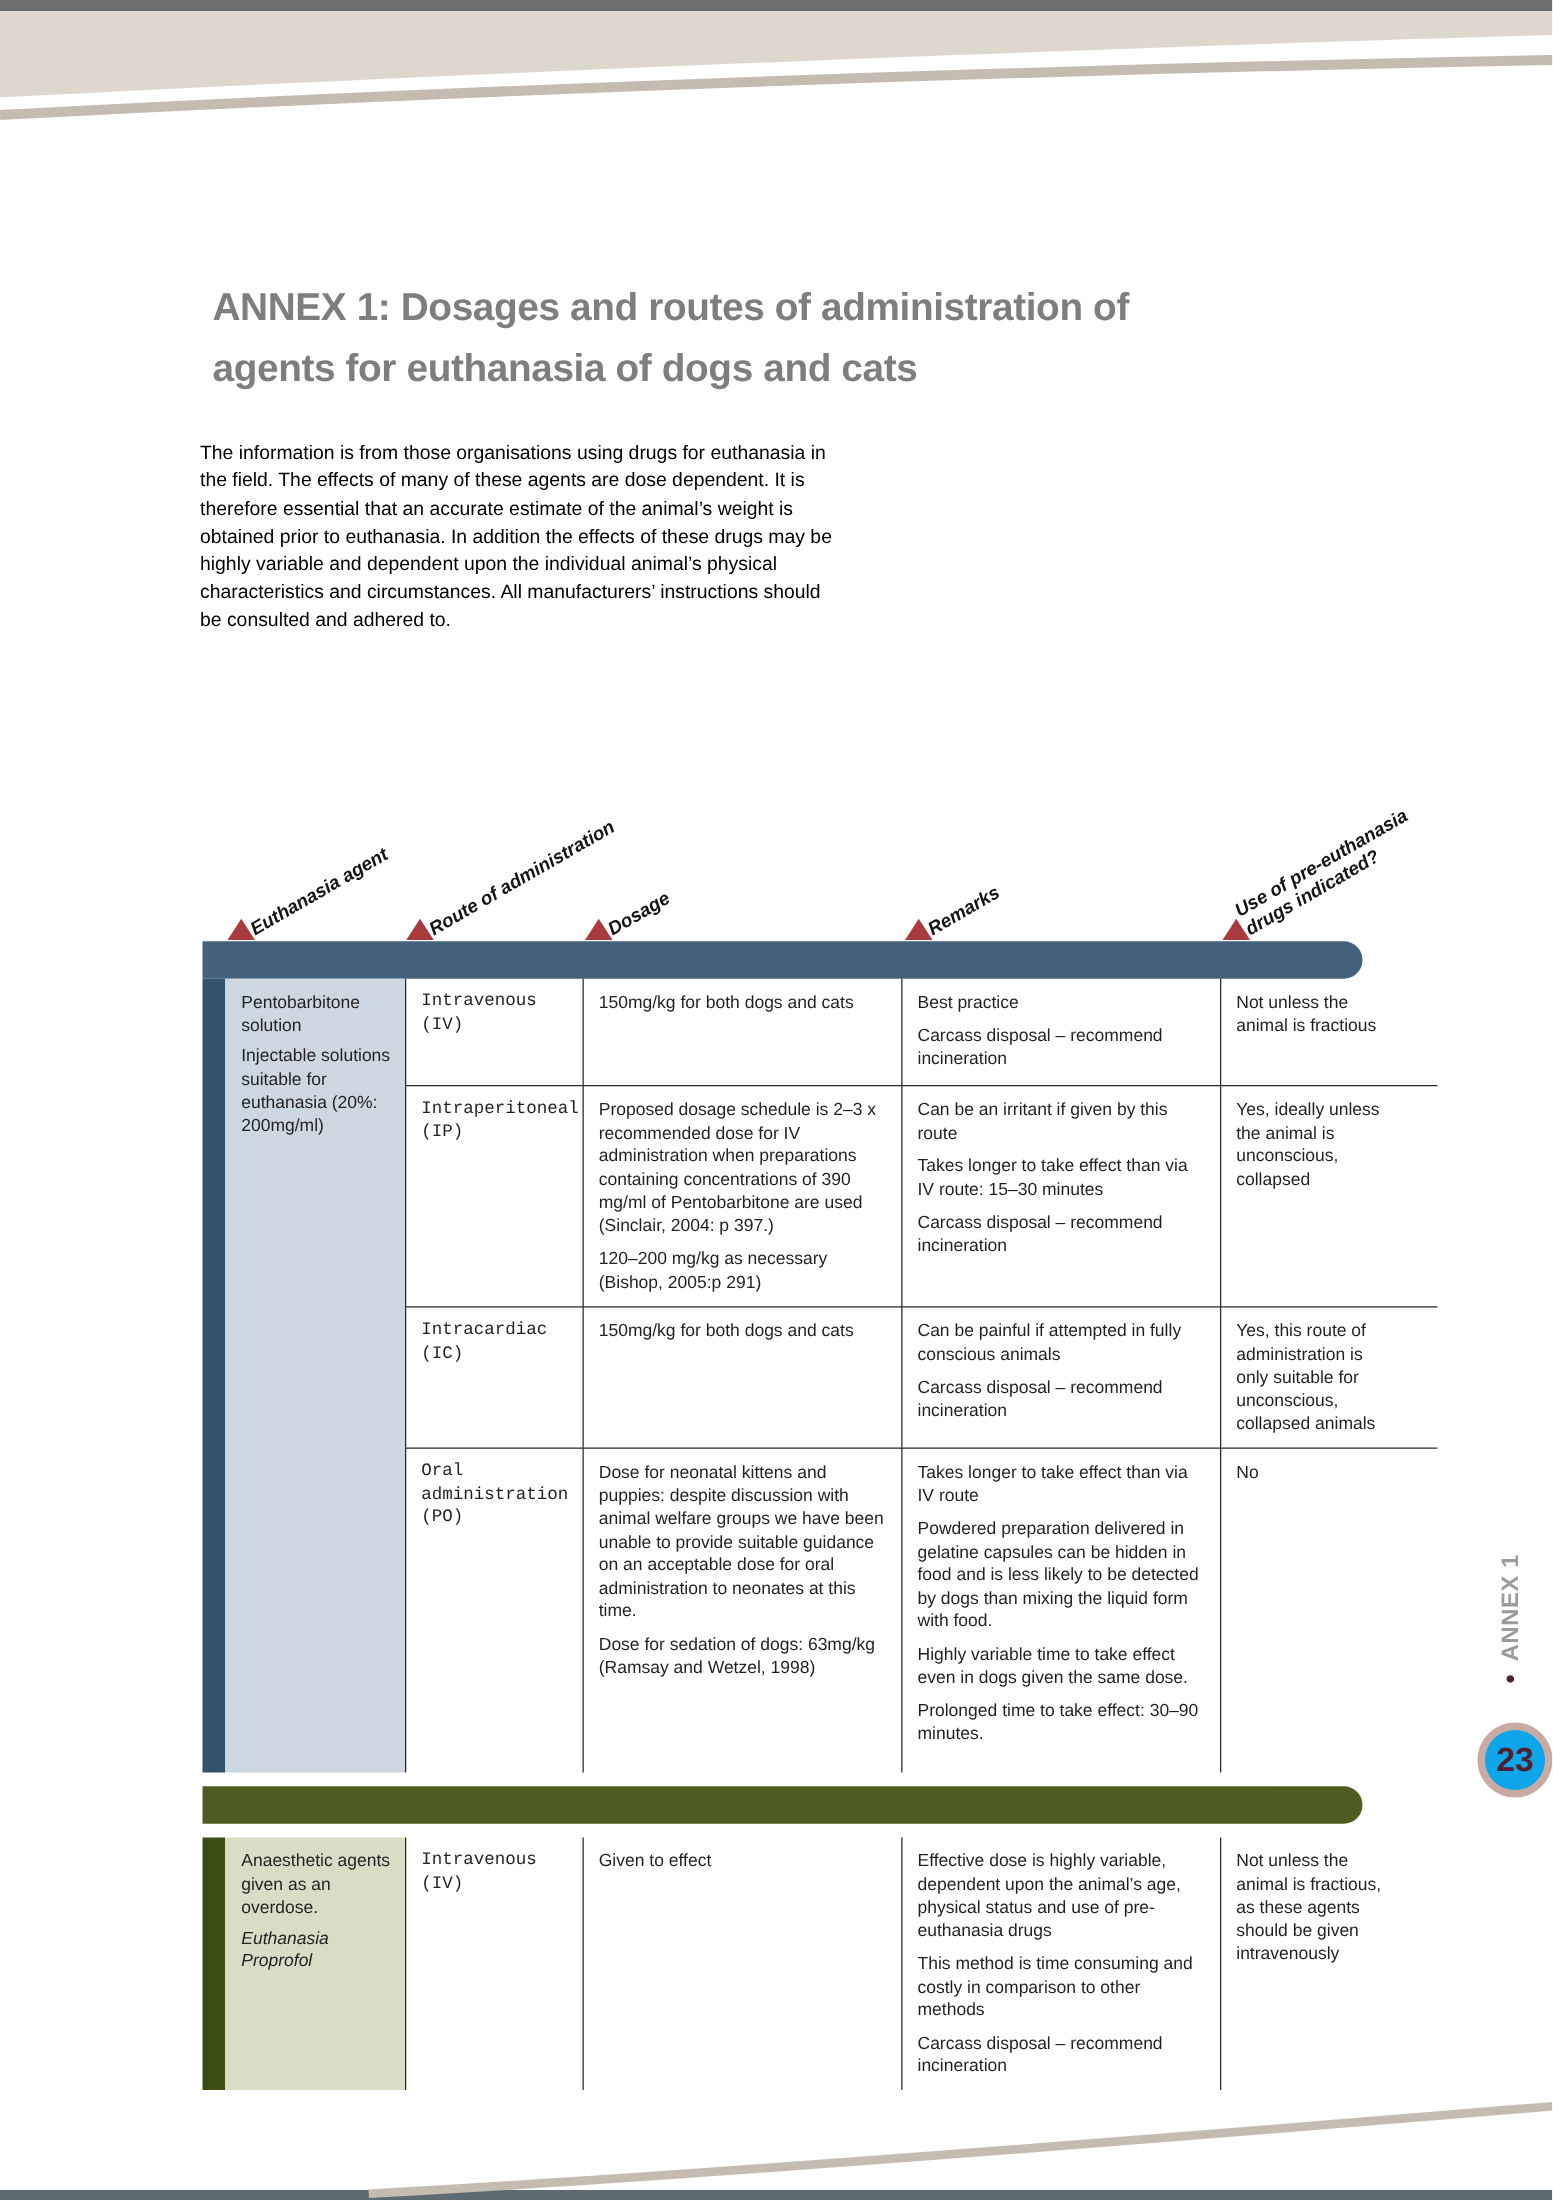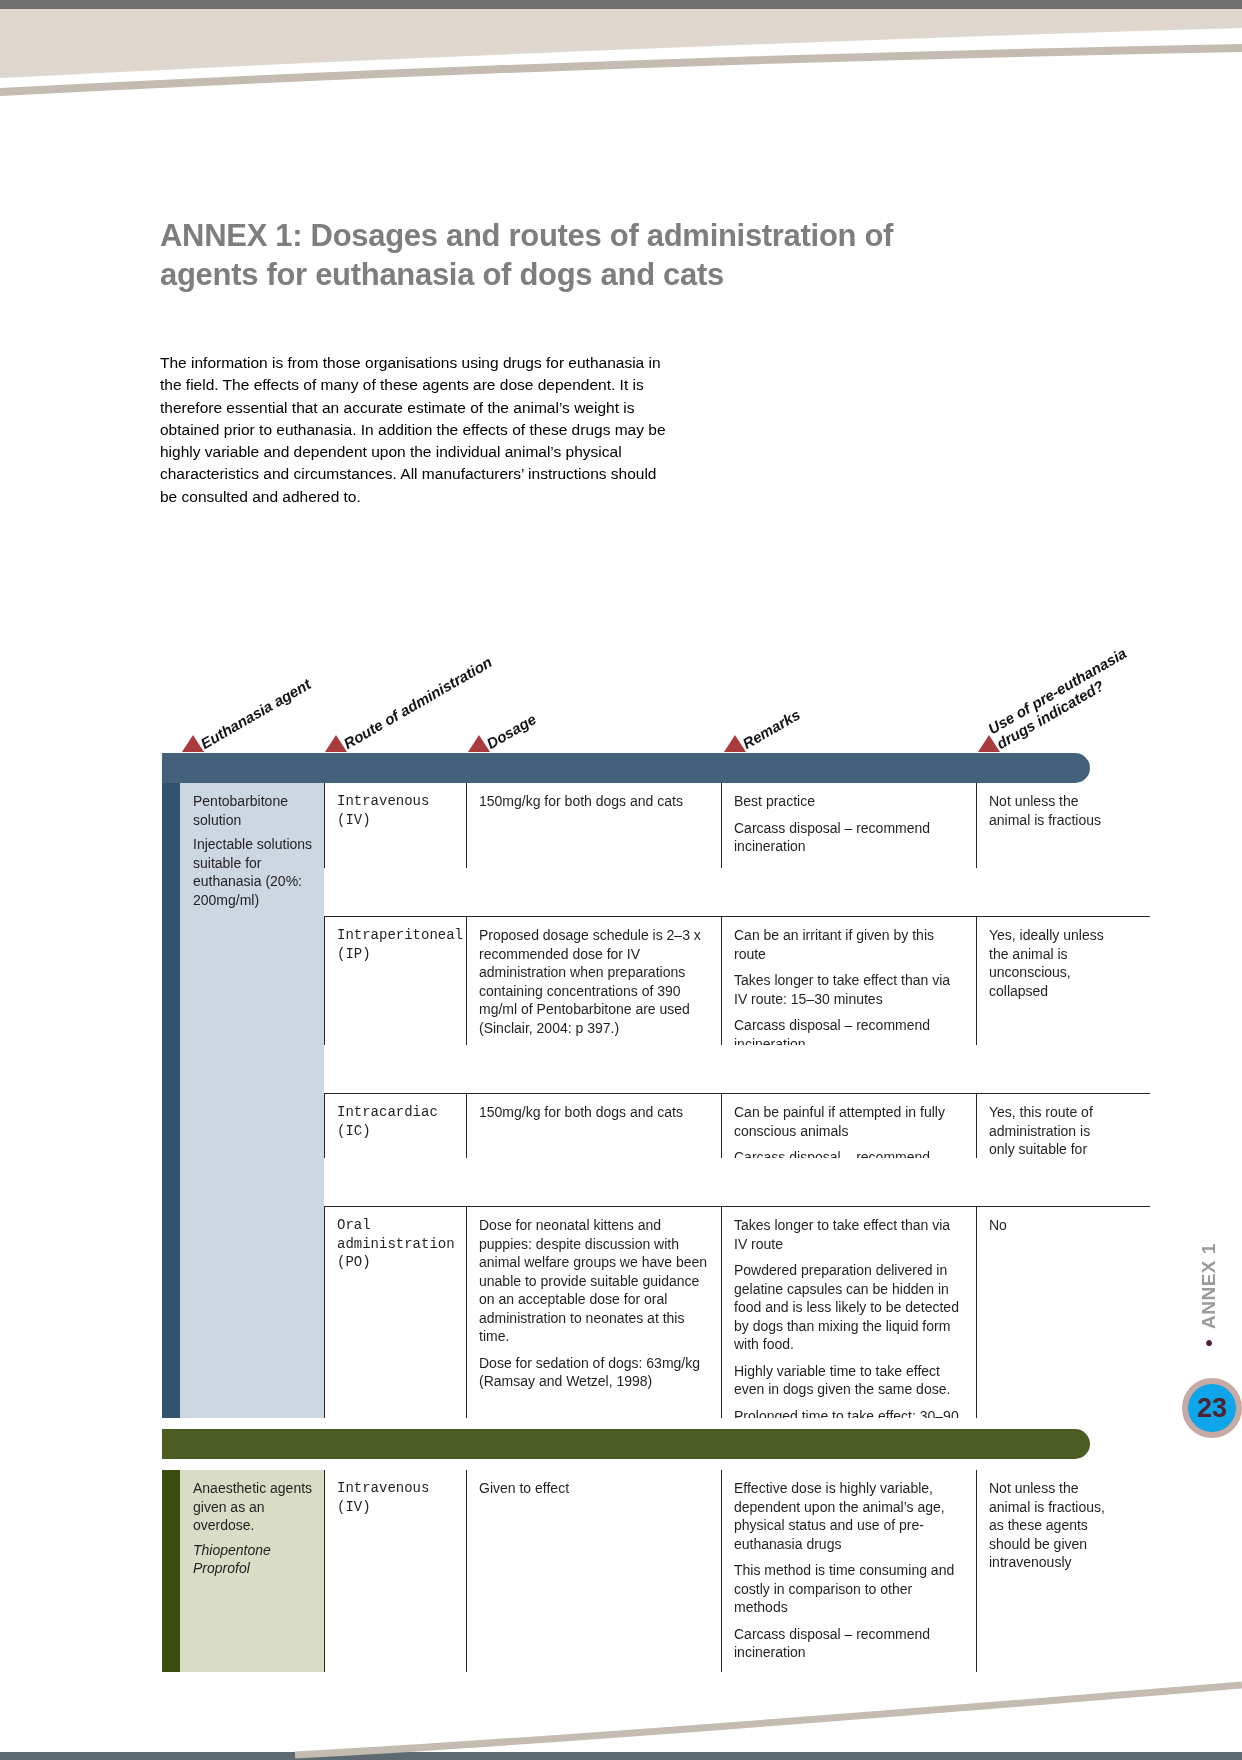--- a/index.html
+++ b/index.html
@@ -12,21 +12,21 @@
   html,body{margin:0;padding:0;background:#fff;}
   .page{position:relative;width:1242px;height:1760px;background:#ffffff;
         font-family:"Liberation Sans",sans-serif;overflow:hidden;}
   .deco{position:absolute;left:0;}
   .deco.top{top:0;}
   .deco.bottom{top:1680px;}
 
   .title{position:absolute;left:160px;top:216px;width:880px;
          font-weight:bold;font-size:31px;line-height:39px;color:var(--title-gray);
          letter-spacing:-0.3px;}
-  .title p{margin:0;}
+  .title p{margin:10px;}
   .intro{position:absolute;left:160px;top:352px;width:514px;
          font-size:15.5px;line-height:22.3px;color:#000000;}
 
   
   .tri{position:absolute;top:735px;width:0;height:0;
        border-left:11px solid transparent;border-right:11px solid transparent;
        border-bottom:17px solid var(--accent-red);}
   .hlabel{position:absolute;font-size:15px;font-weight:bold;font-style:italic;color:#141414;
           line-height:17px;white-space:pre-line;transform-origin:0 100%;
           transform:rotate(-30deg);}
@@ -53,21 +53,21 @@
   .cell p + p{margin-top:8px;}
   .agent{grid-column:2;grid-row:1/-1;padding:9px 10px 16px 13px;}
   .s1 .agent{background:var(--blue-cell);}
   .s2 .agent{background:var(--green-cell);}
   .agent p + p{margin-top:6px;}
   .agent .it{font-style:italic;white-space:pre-line;}
   .c3{grid-column:3;font-family:Liberation Mono, monospace;} .c4{grid-column:4;} .c5{grid-column:5;}
   .c6{grid-column:6;padding-right:42px;}
   .gr1{grid-row:1;} .gr2{grid-row:2;} .gr3{grid-row:3;} .gr4{grid-row:4;}
   .vl{border-left:1px solid var(--grid-line);}
-  .bt{border-top:1px solid var(--grid-line);margin-top:48px;}
+  .bt{border-top:1px solid var(--grid-line);}
 
   .annex{position:absolute;left:1128px;top:1282px;width:162px;height:26px;
          transform:rotate(-90deg);display:flex;align-items:center;justify-content:center;
          gap:10px;font-weight:bold;font-size:19px;letter-spacing:0.5px;}
   .annex .bullet{color:var(--maroon);font-size:21px;}
   .annex .lbl{color:var(--sidebar-gray);}
   .pagenum{position:absolute;left:1182px;top:1378px;width:48px;height:48px;
            border:6px solid var(--circle-ring);border-radius:50%;background:#0ea5e9;
            display:flex;align-items:center;justify-content:center;
            font-size:27px;font-weight:bold;color:var(--maroon);}
@@ -172,21 +172,21 @@
       <p>No</p>
     </div>
   </div>
 
   <div class="bar green"></div>
 
   <div class="tgrid s2">
     <div class="strip"></div>
     <div class="cell agent">
       <p>Anaesthetic agents given as an overdose.</p>
-      <p class="it">Thiopentone
+      <p class="it">Euthanasia
 Proprofol</p>
     </div>
     <div class="cell c3 gr1 vl">
       <p>Intravenous (IV)</p>
     </div>
     <div class="cell c4 gr1 vl">
       <p>Given to effect</p>
     </div>
     <div class="cell c5 gr1 vl">
       <p>Effective dose is highly variable, dependent upon the animal’s age, physical status and use of pre-euthanasia drugs</p>

